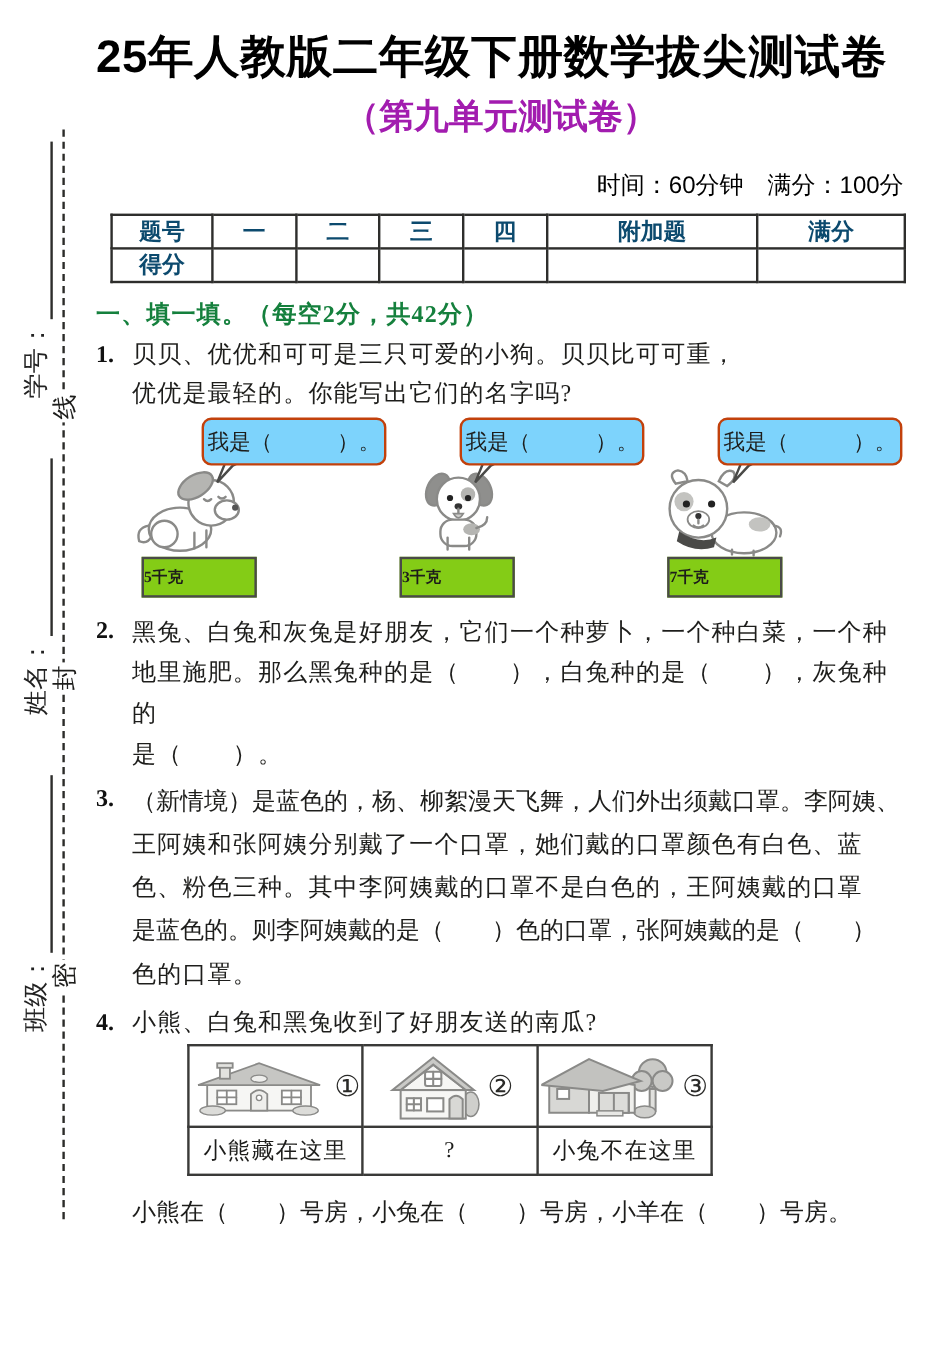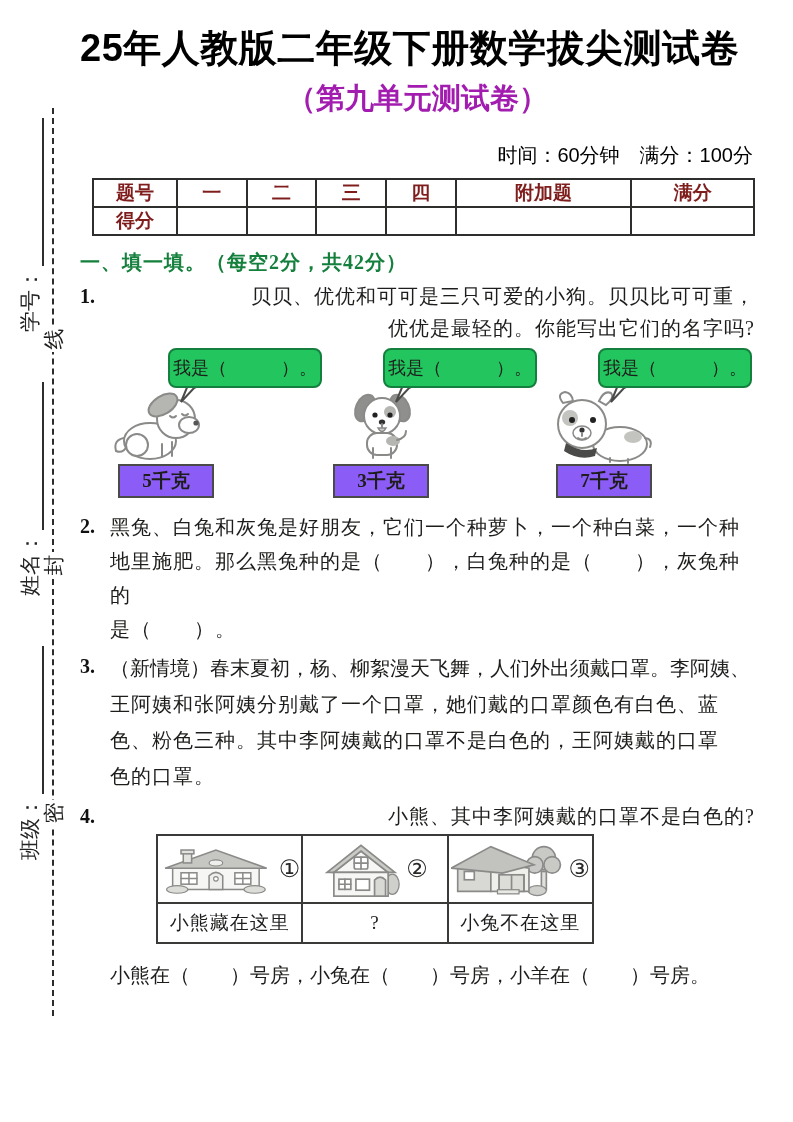--- a/index.html
+++ b/index.html
@@ -38,54 +38,54 @@
     font-weight:bold; font-size:29px; line-height:40px; color:#a21caf;
   }
   .meta {
     margin-top:24px; text-align:right; font-family:"Liberation Sans","DejaVu Sans",sans-serif;
     font-weight:normal; font-size:20px; line-height:26px; color:#000; padding-right:2px;
   }
 
   table.score { border-collapse:collapse; margin-top:10px; margin-left:12px; width:663px;
     font-family:"Liberation Sans","DejaVu Sans",sans-serif; }
   table.score td {
-    border:2px solid #2e2e2c; text-align:center; font-weight:bold; font-size:19px; color:#7f1d1d;
+    border:2px solid #2e2e2c; text-align:center; font-weight:bold; font-size:19px; color:#0c4a6e;
     height:24px; padding:0 2px;
   }
   table.score td.first { width:78px; }
 
   .sec-heading { margin-top:12px; font-weight:bold; font-size:20px; line-height:28px; color:#15803d; letter-spacing:1px; }
 
   .q { display:flex; margin-top:0; }
   .q-num { width:30px; flex:0 0 30px; font-weight:bold; font-size:20px; line-height:32px; color:#111; }
   .q-body { flex:1; }
   .q-line { font-size:20px; letter-spacing:1px; }
   .q-line.tight { letter-spacing:0; }
-  .lh32 .q-line { line-height:32px;text-align:right; }
+  .lh32 .q-line { line-height:32px; }
   .lh34 .q-line { line-height:34px; }
   .lh36 .q-line { line-height:36px; }
   .q1 { margin-top:4px; }
   .q2 { margin-top:12px; }
   .q3 { margin-top:4px; }
   .q4 { margin-top:6px; }
 
   
   .fig-dogs { margin-top:2px; padding-left:30px; display:flex; gap:10px; height:152px; }
   .dog-group { position:relative; width:205px; height:152px; }
   .bubble {
-    position:absolute; left:58px; top:2px; width:150px; height:36px; background:#22c55e;
-    border:2px solid #15803d; border-radius:8px; display:flex; align-items:center; justify-content:center;
+    position:absolute; left:58px; top:2px; width:150px; height:36px; background:#7dd3fc;
+    border:2px solid #c2410c; border-radius:8px; display:flex; align-items:center; justify-content:center;
     font-size:18px; z-index:2;
   }
   .bubble-tail { position:absolute; left:68px; top:38px; z-index:1; }
   .dog-art { position:absolute; left:0; top:42px; }
   .weight {
-    position:absolute; left:8px; top:118px; width:92px; height:30px; background:#8b5cf6;
-    border:2px solid #4a4a48; display:flex; align-items:center; justify-content:center;
-    font-size:19px; font-weight:bold; color:#1d1d1b;
+    position:absolute; left:8px; top:118px; width:92px; height:30px; background:#84cc16;
+    border:2px solid #4a4a48; display:flex; align-items:center; 
+    font-size:13px; font-weight:bold; color:#1d1d1b;
   }
 
   
   table.houses { border-collapse:collapse; margin-top:2px; margin-left:76px; width:438px; table-layout:fixed; }
   table.houses td { border:2px solid #3a3a38; text-align:center; vertical-align:middle; }
   table.houses td.img-cell { height:64px; }
   table.houses td.cap-cell { height:36px; font-size:19px; letter-spacing:1px; color:#1d1d1b;border-radius:17px; }
   .house-cell-inner { display:flex; align-items:center; justify-content:center; gap:6px; }
   .circled-num { font-family:"DejaVu Sans",sans-serif; font-size:24px; color:#2a2a28; }
 
@@ -241,31 +241,32 @@
       <div class="q-body">
         <div class="q-line">黑兔、白兔和灰兔是好朋友，它们一个种萝卜，一个种白菜，一个种</div>
         <div class="q-line">地里施肥。那么黑兔种的是（　　），白兔种的是（　　），灰兔种的</div>
         <div class="q-line">是（　　）。</div>
       </div>
     </div>
 
     <div class="q q3 lh36">
       <div class="q-num">3.</div>
       <div class="q-body">
-        <div class="q-line tight">（新情境）春末夏初，杨、柳絮漫天飞舞，人们外出须戴口罩。李阿姨、</div>
+        <div class="q-line tight">（新情境）是蓝色的，杨、柳絮漫天飞舞，人们外出须戴口罩。李阿姨、</div>
         <div class="q-line">王阿姨和张阿姨分别戴了一个口罩，她们戴的口罩颜色有白色、蓝</div>
         <div class="q-line">色、粉色三种。其中李阿姨戴的口罩不是白色的，王阿姨戴的口罩</div>
+        <div class="q-line tight">是蓝色的。则李阿姨戴的是（　　）色的口罩，张阿姨戴的是（　　）</div>
         <div class="q-line">色的口罩。</div>
       </div>
     </div>
 
     <div class="q q4 lh32">
       <div class="q-num">4.</div>
       <div class="q-body">
-        <div class="q-line">小熊、其中李阿姨戴的口罩不是白色的?</div>
+        <div class="q-line">小熊、白兔和黑兔收到了好朋友送的南瓜?</div>
       </div>
     </div>
 
     <table class="houses">
       <tbody>
           <tr>
         <td class="img-cell">
           <div class="house-cell-inner">
             <svg width="118" height="56" viewBox="0 0 150 62">
               <rect x="18" y="28" width="114" height="30" fill="#f6f6f4" stroke="#8a8a88" stroke-width="2"></rect>

